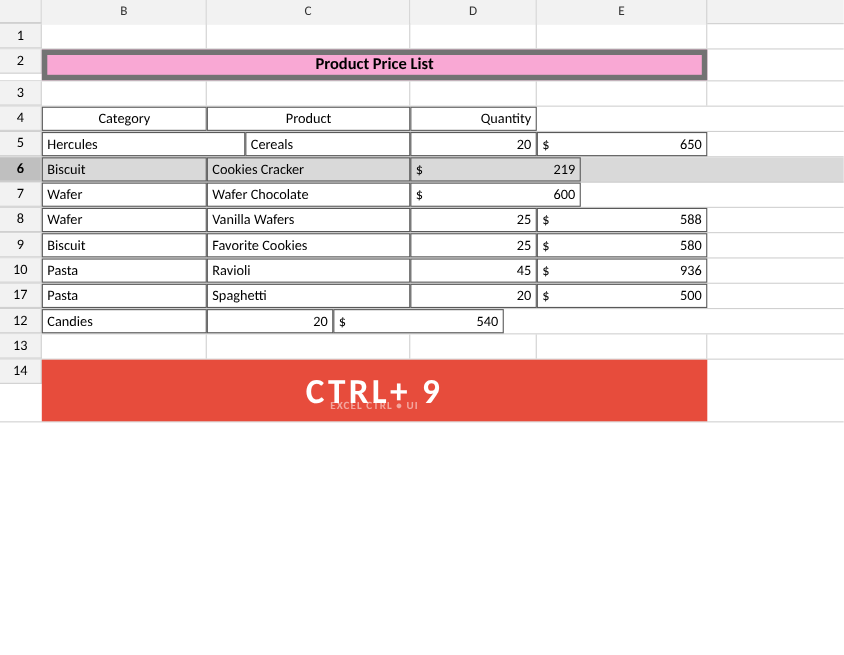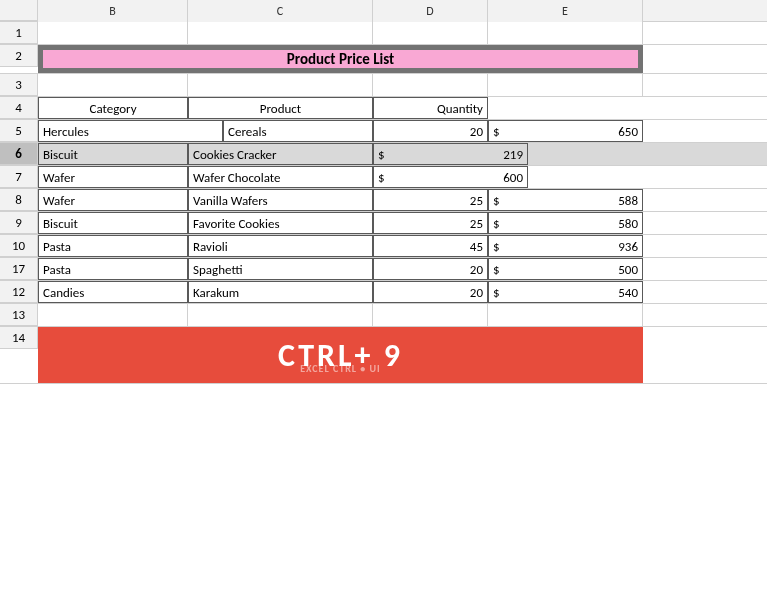--- a/index.html
+++ b/index.html
@@ -265,21 +265,20 @@
     <div class="cell col-d data-cell">20</div>
     <div class="cell col-e data-cell" style="display:flex; gap:20px;">
       <span>$</span>
         <span style="margin-left:auto;">500</span>
     </div>
   </div>
 
   <div class="grid-row">
     <div class="cell col-a row-num">12</div>
     <div class="cell col-b data-cell">Candies</div>
-    <div class="cell col-c data-cell">Karakum</div>
     <div class="cell col-d data-cell">20</div>
     <div class="cell col-e data-cell" style="display:flex; gap:20px;">
       <span>$</span>
         <span style="margin-left:auto;">540</span>
     </div>
   </div>
 
   <div class="grid-row">
     <div class="cell col-a row-num">13</div>
     <div class="cell col-b"></div>

